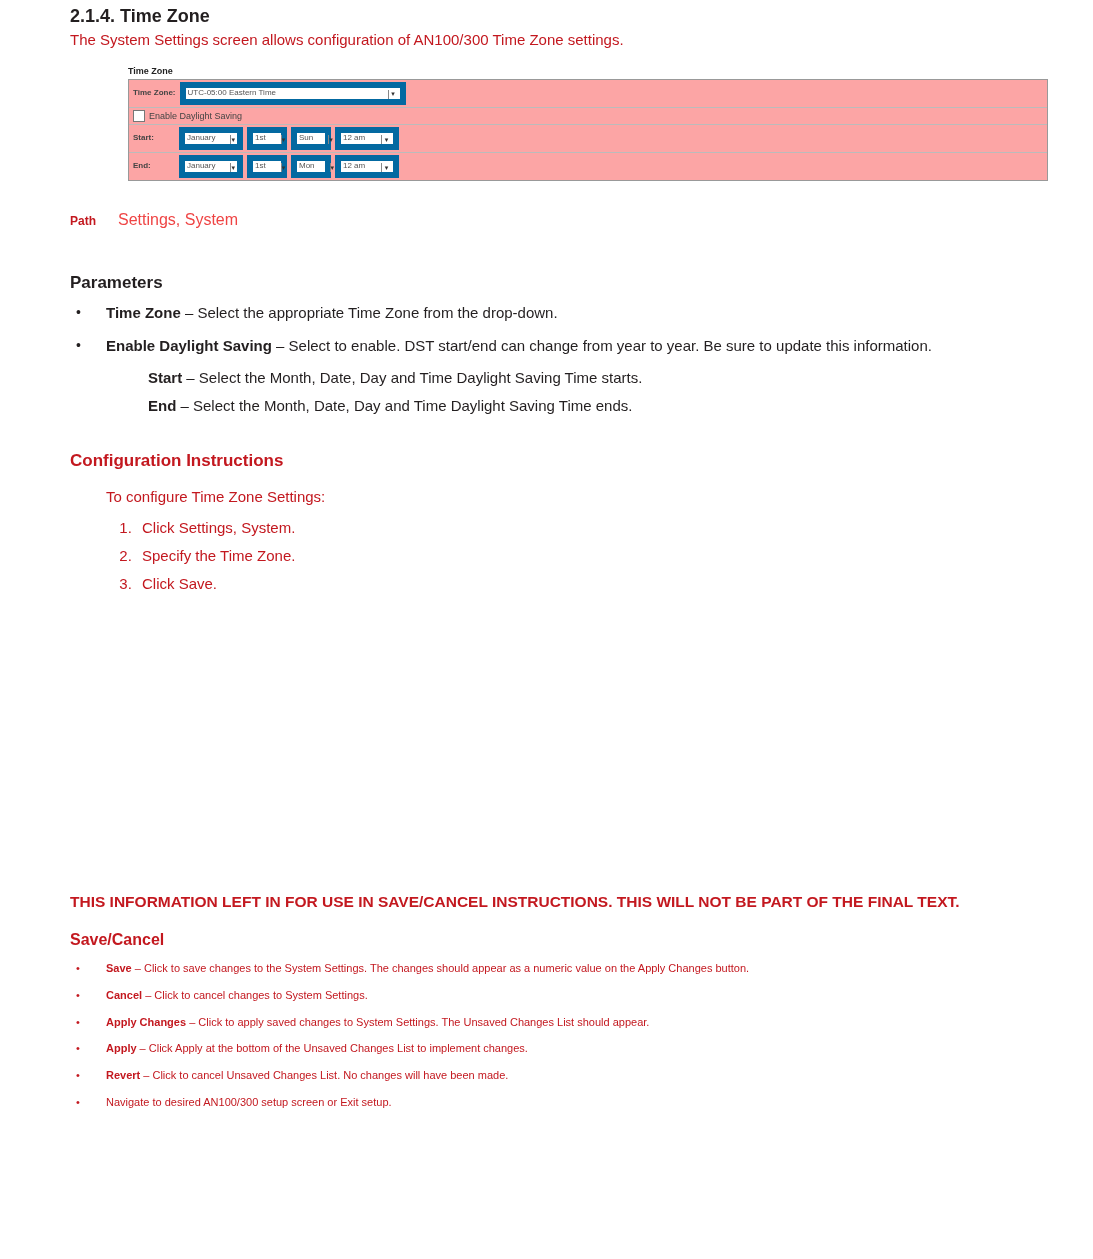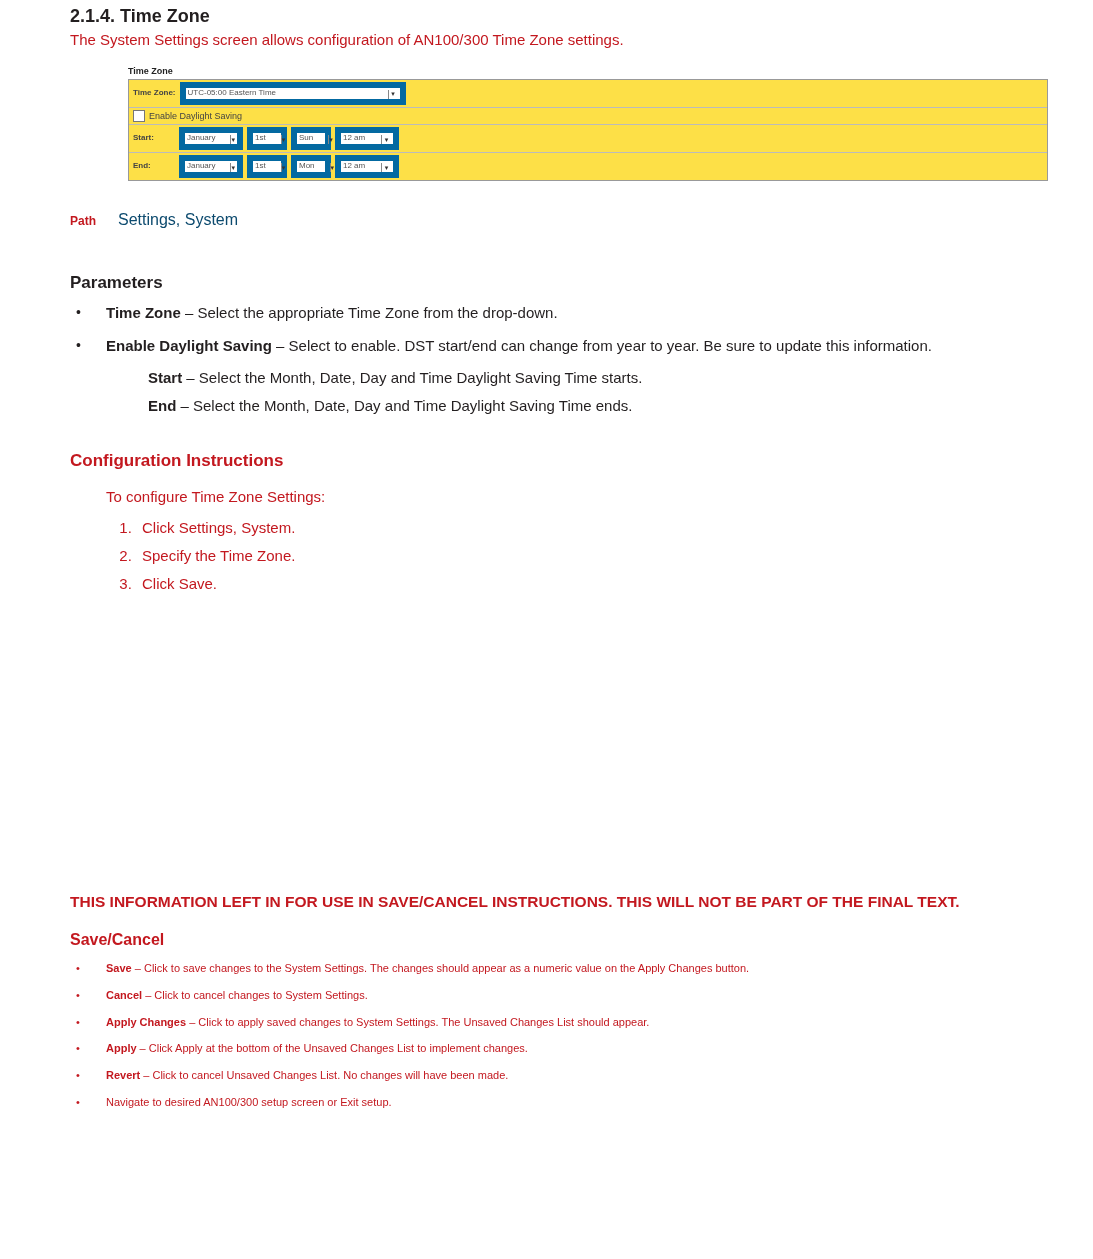--- a/index.html
+++ b/index.html
@@ -46,21 +46,21 @@
     filter: blur(0.2px);
   }
   .ss-title {
     font-weight: 700;
     font-size: 9px;
     margin-bottom: 2px;
     color: #222;
   }
   .ss-box {
     border: 1px solid #999;
-    background: #fde047;
+    background: #fca5a5;
   }
   .ss-row {
     display: flex;
     align-items: center;
     border-bottom: 1px solid #bbb;
     padding: 2px 4px;
     gap: 4px;
   }
   .ss-row:last-child { border-bottom: 0; }
   .ss-label {
@@ -99,21 +99,21 @@
 
   
   .content-block { margin-left: 70px; margin-right: 20px; }
   .path-row {
     margin-top: 28px;
     display: flex;
     gap: 22px;
     align-items: baseline;
   }
   .path-label { font-weight: 700; color: #c3181f; font-size: 12px; }
-  .path-value { color: #0c4a6e; font-size: 16px; }
+  .path-value { color: #ef4444; font-size: 16px; }
 
   .params-hd {
     margin-top: 42px;
     font-weight: 700;
     font-size: 17px;
   }
   ul.bullets {
     list-style: none;
     padding: 0;
     margin: 8px 0 0 0;

